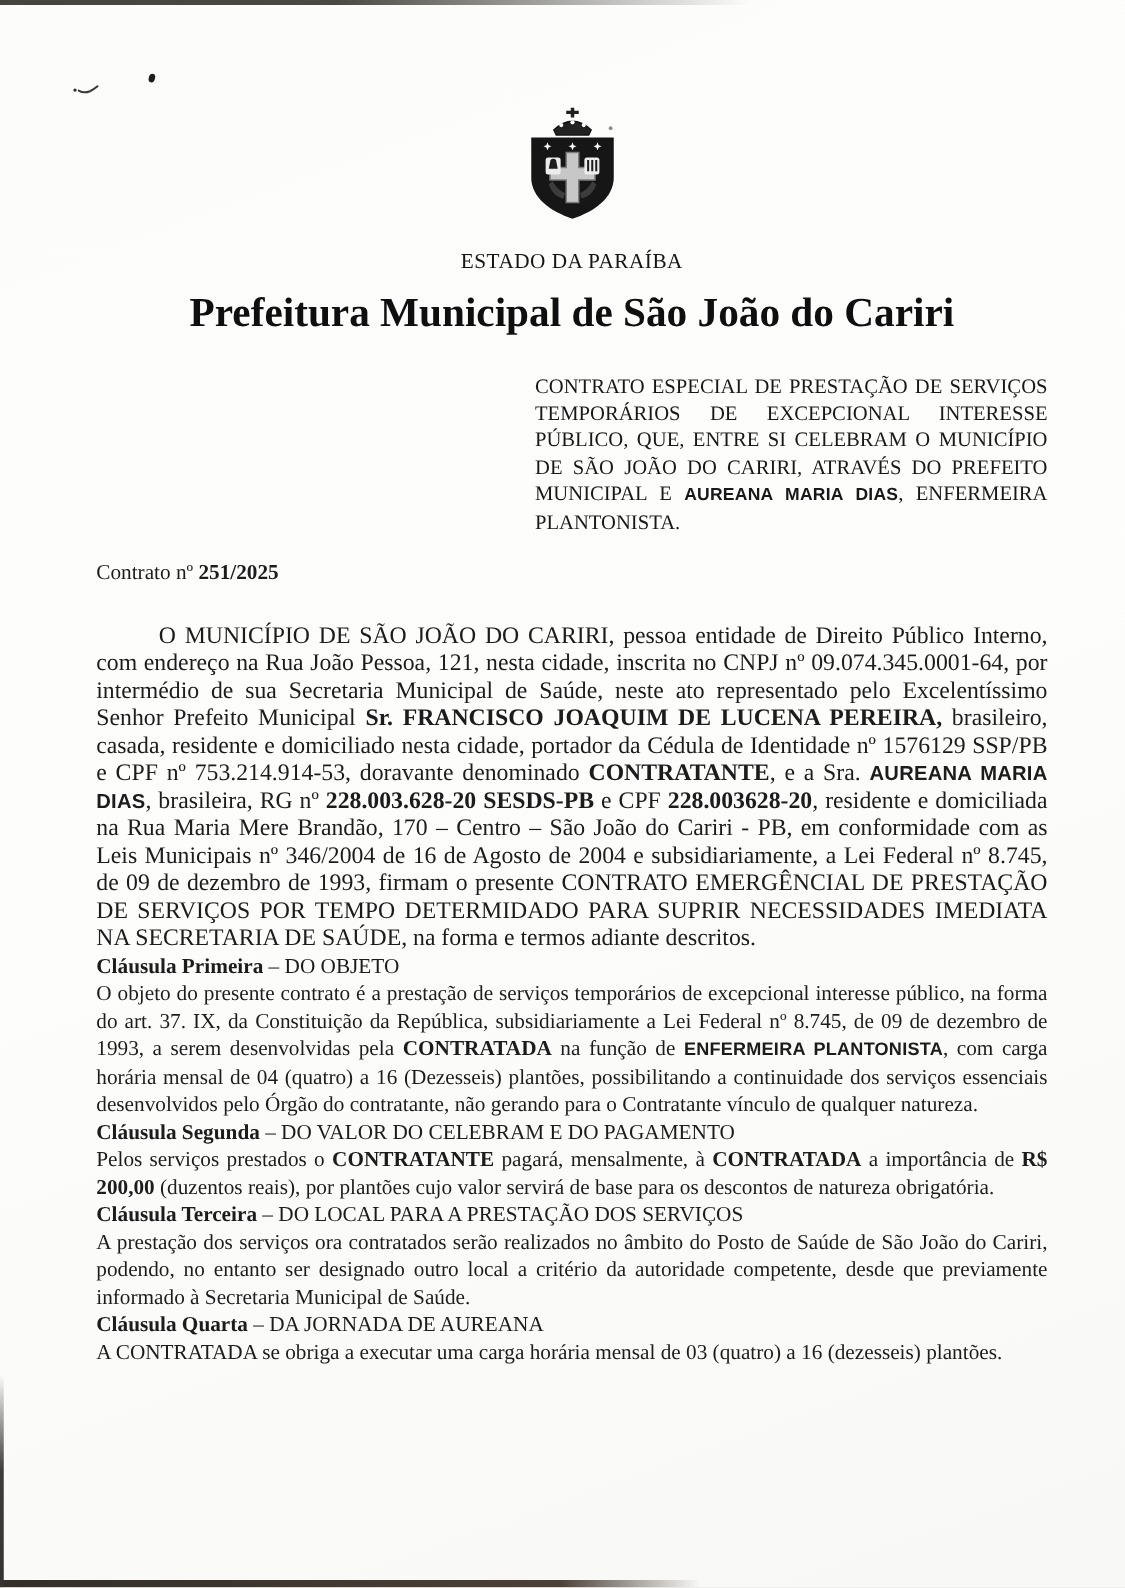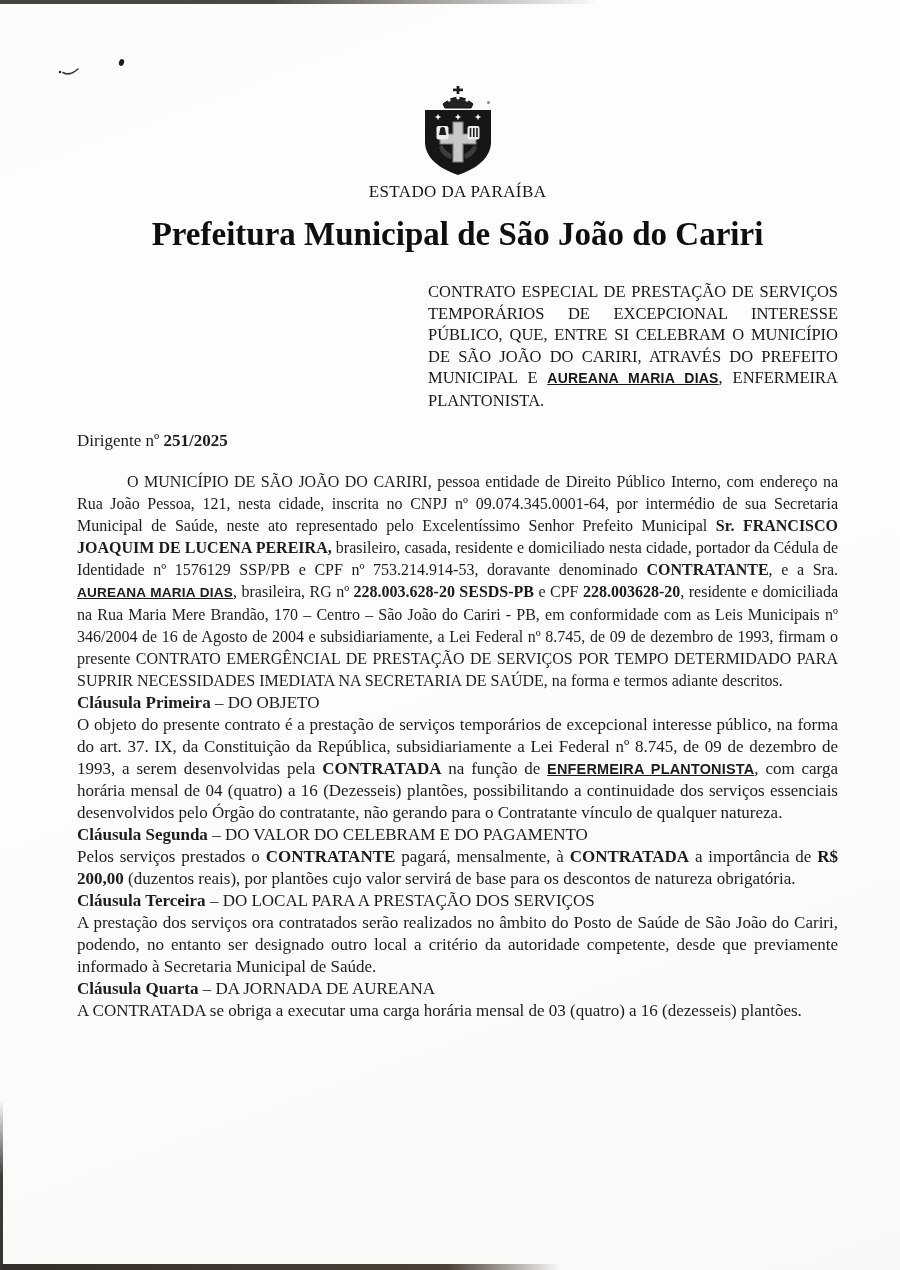--- a/index.html
+++ b/index.html
@@ -9,43 +9,43 @@
     margin:0 auto;
     background:linear-gradient(160deg,#fcfcfb 0%,#fdfdfc 45%,#f8f8f6 100%);
     font-family:"Liberation Serif",serif;
     color:#1c1c1c;
     overflow:hidden;
   }
   .content{position:absolute;left:77px;top:0;width:761px;}
 
   .emblem{display:block;margin:86px auto 0;width:100px;height:92px;}
 
-  .state-line{text-align:center;font-size:17px;margin-top:4px;letter-spacing:.4px;color:#161616;}
+  .state-line{text-align:center;font-size:17px;margin-top:21px;letter-spacing:.4px;color:#161616;}
   .title{text-align:center;font-size:33px;font-weight:700;margin-top:14px;color:#0f0f0f;}
 
   .epigraph{
     margin:28px 0 0 351px;width:410px;
     text-align:justify;font-size:16.5px;line-height:21.5px;color:#181818;
   }
 
   .contract-number{margin-top:20px;font-size:17px;}
 
   .preamble{
-    margin-top:20px;text-align:justify;
-    font-size:16px;line-height:22px;text-indent:50px;
+    margin-top:30px;text-align:justify;
+    font-size:19px;line-height:22px;text-indent:50px;
   }
 
   .clause{font-size:17px;line-height:22px;}
   .clause-heading{white-space:nowrap;}
   .clause-body{text-align:justify;}
 
   .final-paragraph{margin-top:24px;text-align:justify;font-size:17px;line-height:22px;}
 
   .seg.bold{font-weight:700;}
-  .seg.boldsans{font-weight:700;font-family:"Liberation Sans",sans-serif;font-size:.85em;letter-spacing:.2px;text-decoration:underline;}
+  .seg.boldsans{font-weight:700;font-family:"Liberation Sans",sans-serif;font-size:.85em;letter-spacing:.2px;}
 
   
   .top-band{position:absolute;top:0;left:0;width:600px;height:4px;
     background:linear-gradient(to right,#45443f 0%,#4a4944 45%,rgba(74,73,68,0) 100%);}
   .bottom-band{position:absolute;bottom:0;left:0;width:560px;height:6px;
     background:linear-gradient(to right,#332e29 0%,#4b4138 80%,rgba(75,65,56,0) 100%);}
   .left-edge-band{position:absolute;left:0;bottom:0;width:3px;height:170px;
     background:linear-gradient(to bottom,rgba(62,61,58,0) 0%,#3e3d3a 45%,#343330 100%);}
   .ink-dot{position:absolute;left:119px;top:59px;width:5px;height:7px;background:#1c1c1c;
     border-radius:55% 45% 50% 50%;transform:rotate(14deg);}
@@ -95,21 +95,21 @@
       </g>
       <path d="M34 59 c3.5 6 7.5 8.5 10 9.3 l-1.2 4.5 c-6.5 -1.5 -10.5 -6.5 -11.8 -11.5 z" fill="#3c3c3c"></path>
       <path d="M66 59 c-3.5 6 -7.5 8.5 -10 9.3 l1.2 4.5 c6.5 -1.5 10.5 -6.5 11.8 -11.5 z" fill="#3c3c3c"></path>
     </svg>
 
     <div class="state-line">ESTADO DA PARAÍBA</div>
     <div class="title">Prefeitura Municipal de São João do Cariri</div>
 
     <div class="epigraph"><span class="seg normal">CONTRATO ESPECIAL DE PRESTAÇÃO DE SERVIÇOS TEMPORÁRIOS DE EXCEPCIONAL INTERESSE PÚBLICO, QUE, ENTRE SI CELEBRAM O MUNICÍPIO DE SÃO JOÃO DO CARIRI, ATRAVÉS DO PREFEITO MUNICIPAL E </span><span class="seg boldsans">AUREANA MARIA DIAS</span><span class="seg normal">, ENFERMEIRA PLANTONISTA.</span></div>
 
-    <div class="contract-number"><span class="seg normal">Dirigente nº </span><span class="seg bold">251/2025</span></div>
+    <div class="contract-number"><span class="seg normal">Contrato nº </span><span class="seg bold">251/2025</span></div>
 
     <div class="preamble"><span class="seg normal">O MUNICÍPIO DE SÃO JOÃO DO CARIRI, pessoa entidade de Direito Público Interno, com endereço na Rua João Pessoa, 121, nesta cidade, inscrita no CNPJ nº 09.074.345.0001-64, por intermédio de sua Secretaria Municipal de Saúde, neste ato representado pelo Excelentíssimo Senhor Prefeito Municipal </span><span class="seg bold">Sr. FRANCISCO JOAQUIM DE LUCENA PEREIRA,</span><span class="seg normal"> brasileiro, casada, residente e domiciliado nesta cidade, portador da Cédula de Identidade nº 1576129 SSP/PB e CPF nº 753.214.914-53, doravante denominado </span><span class="seg bold">CONTRATANTE</span><span class="seg normal">, e a Sra. </span><span class="seg boldsans">AUREANA MARIA DIAS</span><span class="seg normal">, brasileira, RG nº </span><span class="seg bold">228.003.628-20 SESDS-PB</span><span class="seg normal"> e CPF </span><span class="seg bold">228.003628-20</span><span class="seg normal">, residente e domiciliada na Rua Maria Mere Brandão, 170 – Centro – São João do Cariri - PB, em conformidade com as Leis Municipais nº 346/2004 de 16 de Agosto de 2004 e subsidiariamente, a Lei Federal nº 8.745, de 09 de dezembro de 1993, firmam o presente CONTRATO EMERGÊNCIAL DE PRESTAÇÃO DE SERVIÇOS POR TEMPO DETERMIDADO PARA SUPRIR NECESSIDADES IMEDIATA NA SECRETARIA DE SAÚDE, na forma e termos adiante descritos.</span></div>
 
     <div class="clause">
       <div class="clause-heading"><span class="seg bold">Cláusula Primeira</span><span class="seg normal"> – DO OBJETO</span></div>
       <div class="clause-body"><span class="seg normal">O objeto do presente contrato é a prestação de serviços temporários de excepcional interesse público, na forma do art. 37. IX, da Constituição da República, subsidiariamente a Lei Federal nº 8.745, de 09 de dezembro de 1993, a serem desenvolvidas pela </span><span class="seg bold">CONTRATADA</span><span class="seg normal"> na função de </span><span class="seg boldsans">ENFERMEIRA PLANTONISTA</span><span class="seg normal">, com carga horária mensal de 04 (quatro) a 16 (Dezesseis) plantões, possibilitando a continuidade dos serviços essenciais desenvolvidos pelo Órgão do contratante, não gerando para o Contratante vínculo de qualquer natureza.</span></div>
     </div>
 
     <div class="clause">
       <div class="clause-heading"><span class="seg bold">Cláusula Segunda</span><span class="seg normal"> – DO VALOR DO CELEBRAM E DO PAGAMENTO</span></div>

